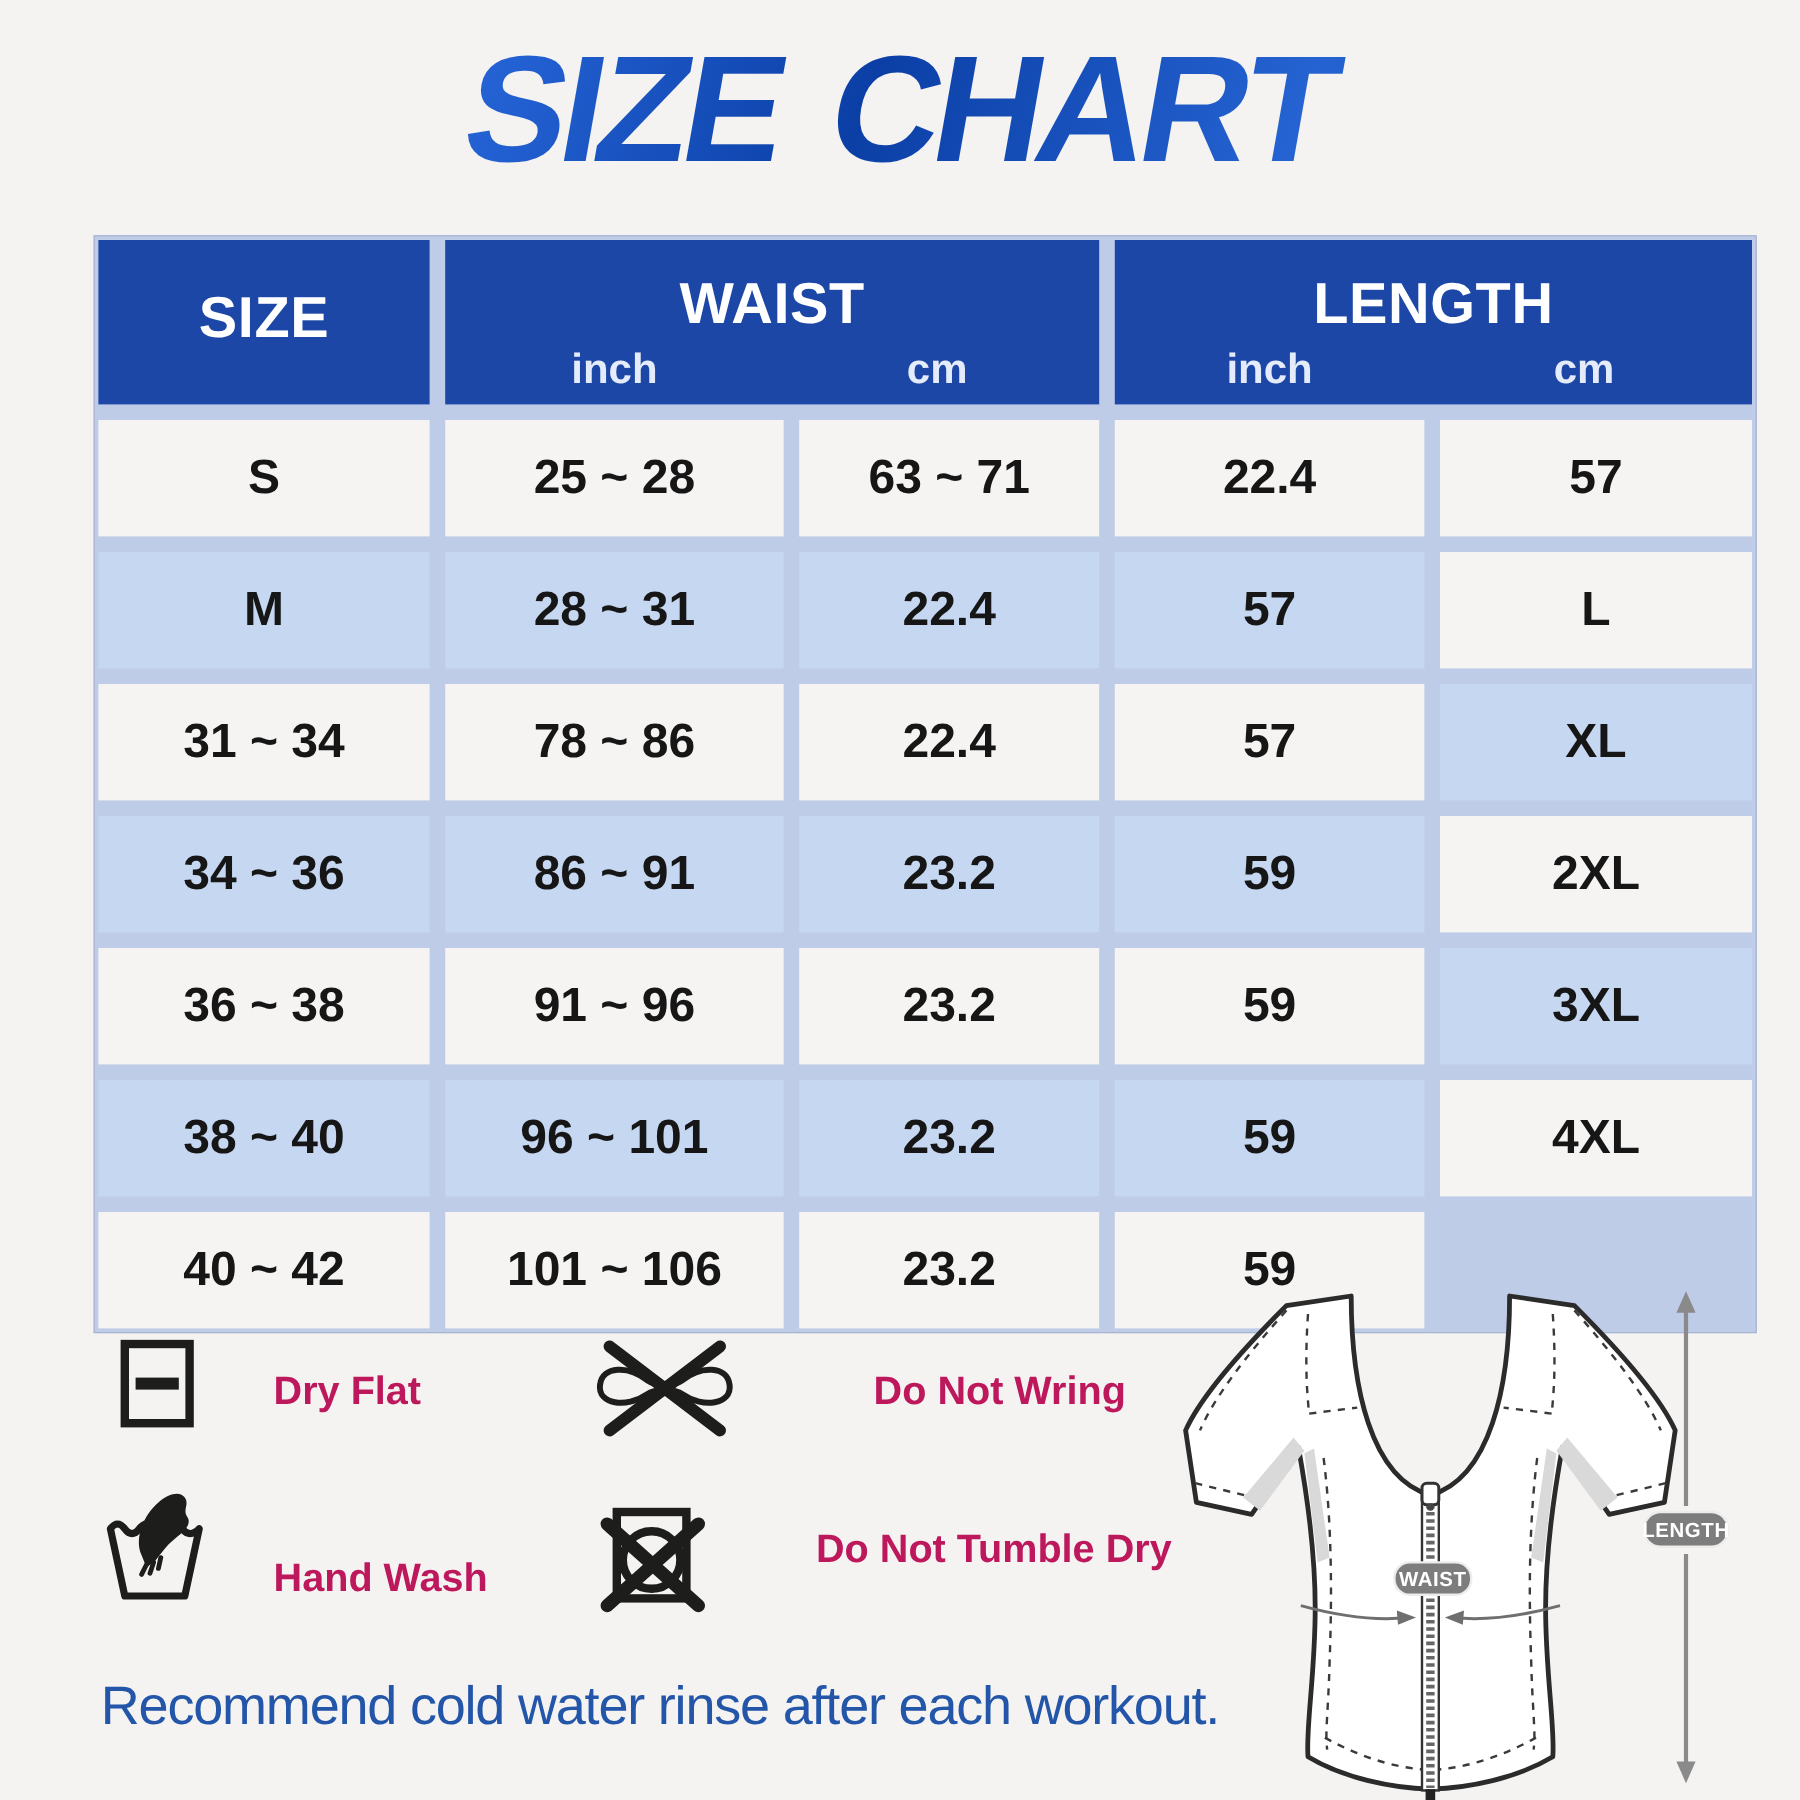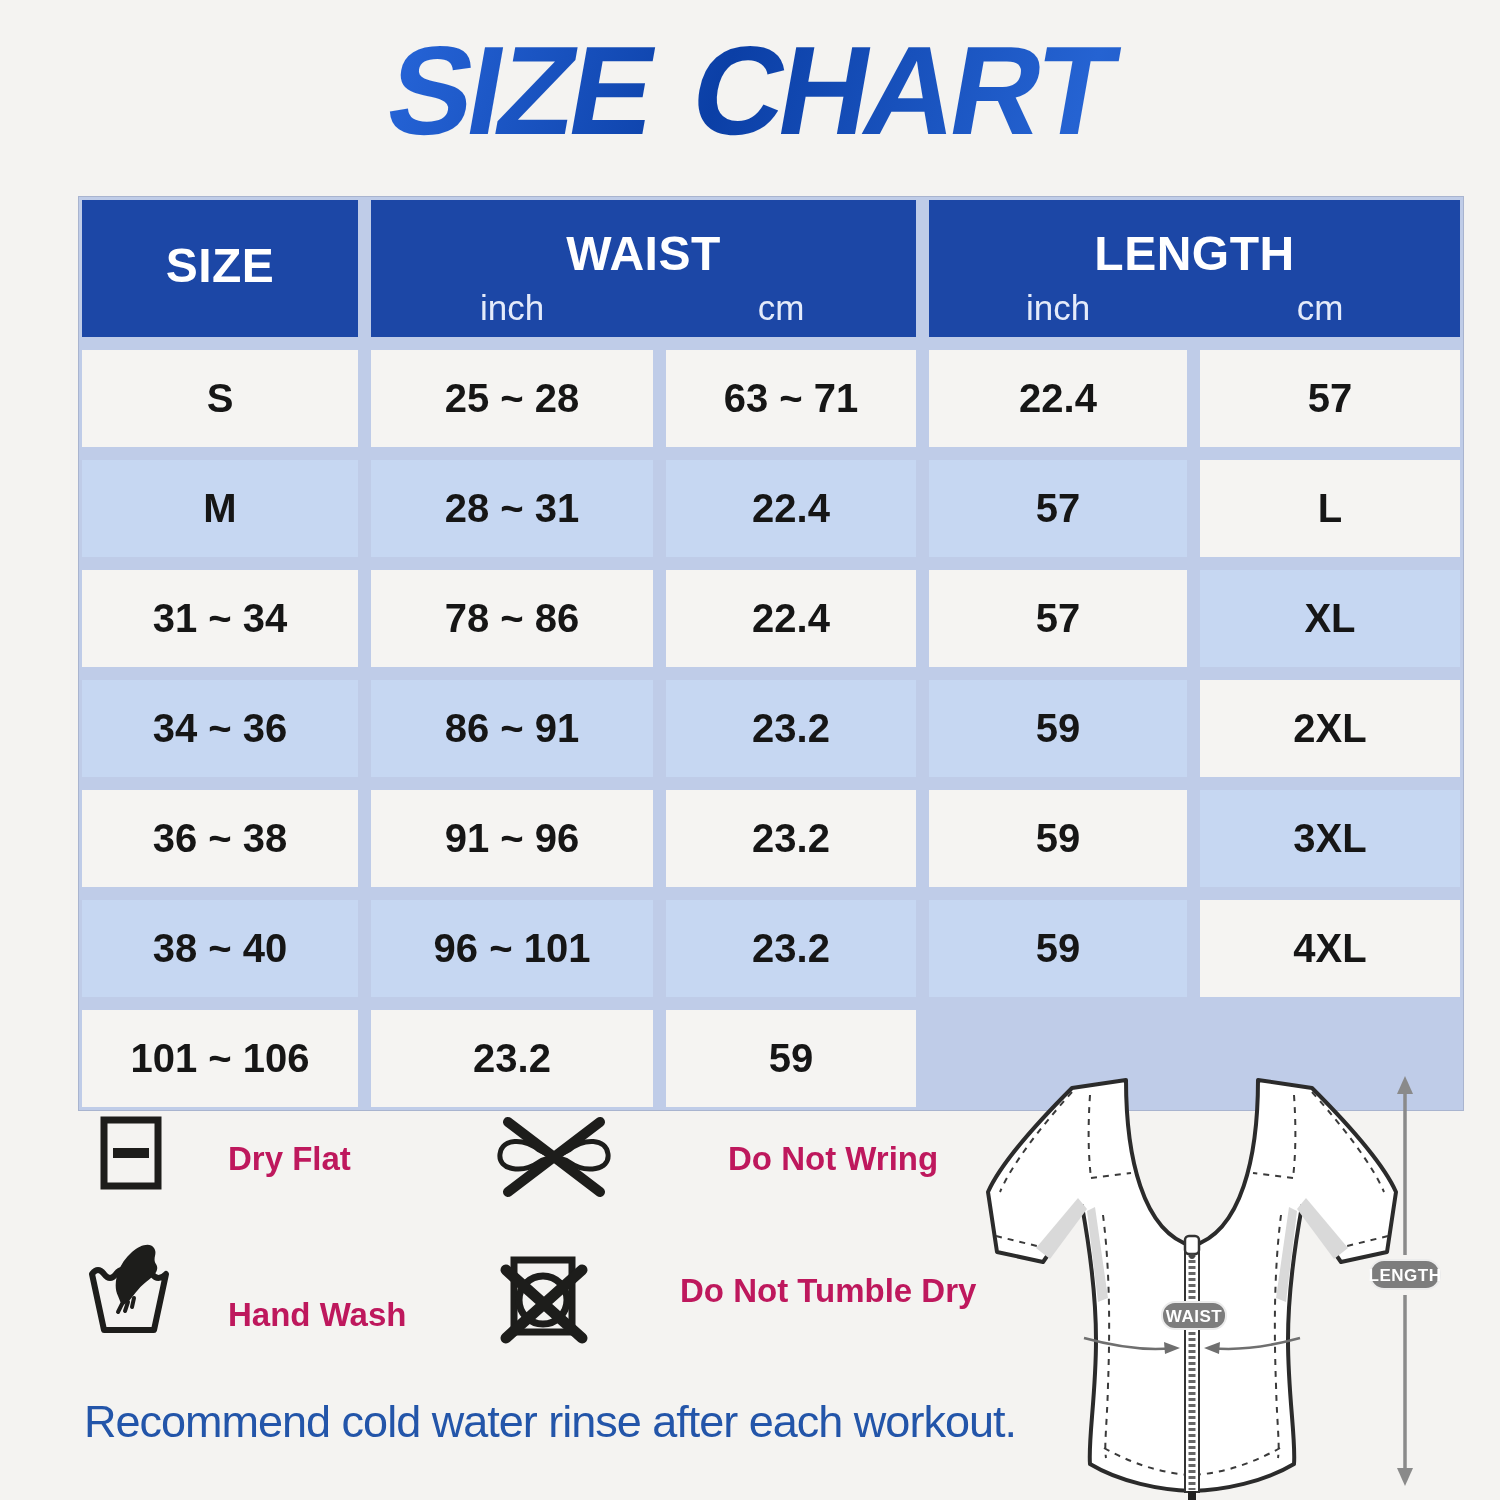--- a/index.html
+++ b/index.html
@@ -17,21 +17,21 @@
   .size-table{position:absolute;left:78px;top:196px;
     display:grid;grid-template-columns:276px 282px 250px 258px 260px;
     grid-template-rows:137px repeat(7,97px);gap:13px;padding:3px;
     background:#bfcce8;border:1px solid #a9b4cf;}
   .hcell{background:#1c47a6;position:relative;color:#fff;}
   .hcell.size{display:flex;align-items:flex-start;justify-content:center;}
   .hlabel{font-size:48px;font-weight:bold;letter-spacing:0.5px;}
   .hcell.size .hlabel{margin-top:38px;}
   .hcell.span2{grid-column:span 2;}
   .hmain{position:absolute;top:26px;left:0;width:100%;text-align:center;}
-  .hunit{position:absolute;top:88px;font-size:35px;font-weight:400;color:#e4ebfa;text-align:center;}
+  .hunit{position:absolute;top:88px;font-size:35px;font-weight:700;color:#e4ebfa;text-align:center;}
   .cell{display:flex;align-items:center;justify-content:center;
     font-size:40px;font-weight:bold;color:#161616;letter-spacing:0px;}
   .row-light{background:#f5f4f2;}
   .row-blue{background:#c6d7f2;}
 
   
   .care-icon{position:absolute;}
   .care-label{position:absolute;font-size:33px;color:#be185d;font-weight:bold;}
 
   
@@ -93,20 +93,21 @@
     <div class="cell row-light">23.2</div>
     <div class="cell row-light">59</div>
 
     <div class="cell row-blue">3XL</div>
     <div class="cell row-blue">38 ~ 40</div>
     <div class="cell row-blue">96 ~ 101</div>
     <div class="cell row-blue">23.2</div>
     <div class="cell row-blue">59</div>
 
     <div class="cell row-light">4XL</div>
+    <div class="cell row-light">40 ~ 42</div>
     <div class="cell row-light">101 ~ 106</div>
     <div class="cell row-light">23.2</div>
     <div class="cell row-light">59</div>
   </div>
 
   <div class="care-icon" style="left:100px;top:1116px;">
     <svg width="62" height="74" viewBox="0 0 62 74">
       <rect x="4" y="4" width="54" height="66" fill="none" stroke="#1d1d1b" stroke-width="7"></rect>
       <rect x="13" y="32" width="36" height="10" fill="#1d1d1b"></rect>
     </svg>

